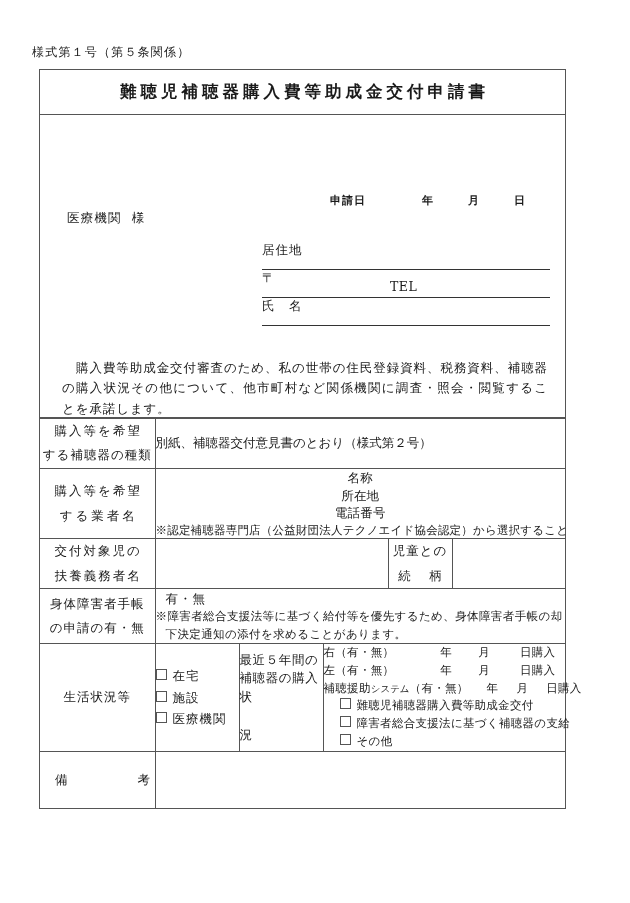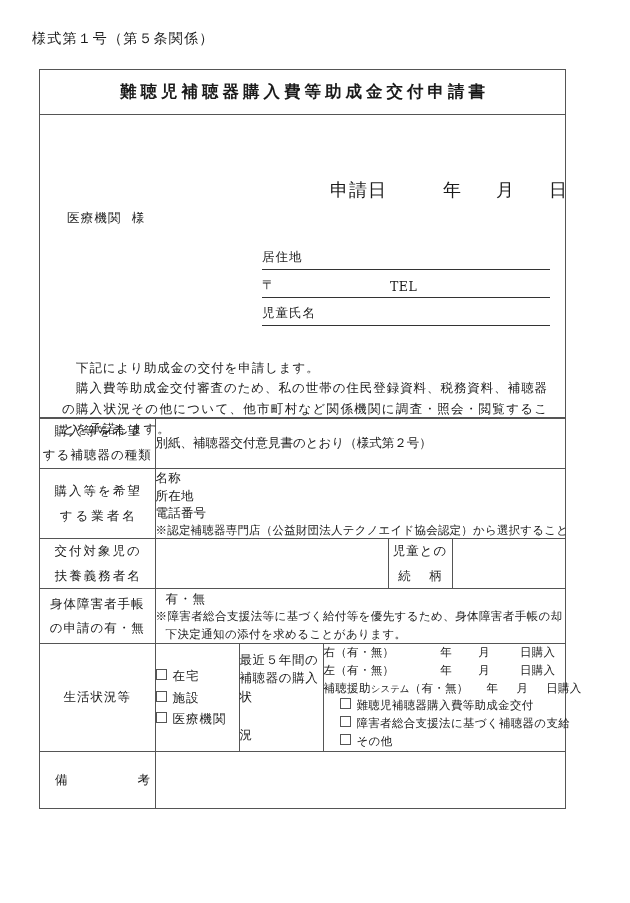--- a/index.html
+++ b/index.html
@@ -17,22 +17,22 @@
   }
   .page {
     position: absolute;
     left: 0; top: 0;
     width: 630px; height: 903px;
   }
   
   .form-no {
     position: absolute;
     left: 32px;
-    top: 30px;
-    font-size: 14px;
+    top: 44px;
+    font-size: 12px;
     letter-spacing: 1.2px;
     white-space: nowrap;
   }
   
   .frame {
     position: absolute;
     left: 39px;
     top: 69px;
     width: 527px;
     box-sizing: border-box;
@@ -56,24 +56,25 @@
   }
   
   .upper {
     position: relative;
     height: 302px;
     border-bottom: 1.2px solid #555;
   }
   .date-line {
     position: absolute;
     left: 290px;
-    top: 63px;
-    font-size: 18px;
+    top: 78px;
+    font-size: 11px;
     letter-spacing: 1px;
     white-space: nowrap;
+    font-weight: bold;
   }
   .date-line .sp-a { display: inline-block; width: 56px; }
   .date-line .sp-b { display: inline-block; width: 34px; }
   .addressee {
     position: absolute;
     left: 27px;
     top: 95px;
     font-size: 12.5px;
     letter-spacing: 1.2px;
     white-space: nowrap;
@@ -95,21 +96,21 @@
     position: relative;
     margin-left: 22px;
     height: 27px;
     border-bottom: 1px solid #333;
     font-size: 12.5px;
     white-space: nowrap;
   }
   .field-row .lbl {
     position: absolute;
     left: 0;
-    bottom: 3px;
+    bottom: 10px;
     letter-spacing: 1px;
     text-align: center;
   }
   .field-row .tel {
     position: absolute;
     left: 128px;
     bottom: 3px;
     letter-spacing: 0.5px;
     font-family: "DejaVu Serif", "Liberation Serif", serif;
   }
@@ -149,20 +150,21 @@
   .lblcell .l1, .lblcell .l2 { display: block; white-space: nowrap; }
   .spread-4 { letter-spacing: 3.0px; text-indent: 3.0px; }
   .spread-3 { letter-spacing: 2.0px; text-indent: 2.0px; }
   .spread-big { letter-spacing: 15px; text-indent: 15px; }
   .cellpad { padding: 6px 2px 6px 4px; }
   .cellpad-list { padding: 5px 2px 5px 6px; line-height: 1.42; }
   .note {
     display: block;
     letter-spacing: 0.2px;
     white-space: nowrap;
+    text-align: center;
   }
   .note-sm { font-size: 11.5px; }
   .katakana-sm { font-size: 9.5px; letter-spacing: 0; }
   .hl-block { padding: 5px 4px 7px 6px; line-height: 1.52; }
   .hl-block .yesno { display: block; text-indent: 10px; letter-spacing: 1px; }
   .hl-block .warn { display: block; font-size: 11.5px; letter-spacing: 0.4px; }
   .hl-block .warn2 { display: block; font-size: 11.5px; letter-spacing: 0.4px; text-indent: 10px; }
   .chk-list { line-height: 1.72; padding: 6px 2px 6px 14px; }
   .chk-list .item { display: block; white-space: nowrap; letter-spacing: 1px; }
   .box {
@@ -214,28 +216,27 @@
 
         <div class="field-row">
           <span class="lbl">居住地</span>
         </div>
 
         <div class="field-row">
           <span class="lbl">〒</span>
           <span class="tel">TEL</span>
         </div>
 
-
         <div class="field-row">
-          <span class="lbl">児童氏名</span>
+          <span class="lbl">氏　名</span>
         </div>
+
       </div>
 
       <div class="body-text">
-        <p class="indent">下記により助成金の交付を申請します。</p>
         <p class="indent">購入費等助成金交付審査のため、私の世帯の住民登録資料、税務資料、補聴器の購入状況その他について、他市町村など関係機関に調査・照会・閲覧することを承諾します。</p>
       </div>
 
     </div>
 
     <table class="form-table">
       <colgroup>
         <col style="width:115px">
         <col style="width:84px">
         <col style="width:84px">

